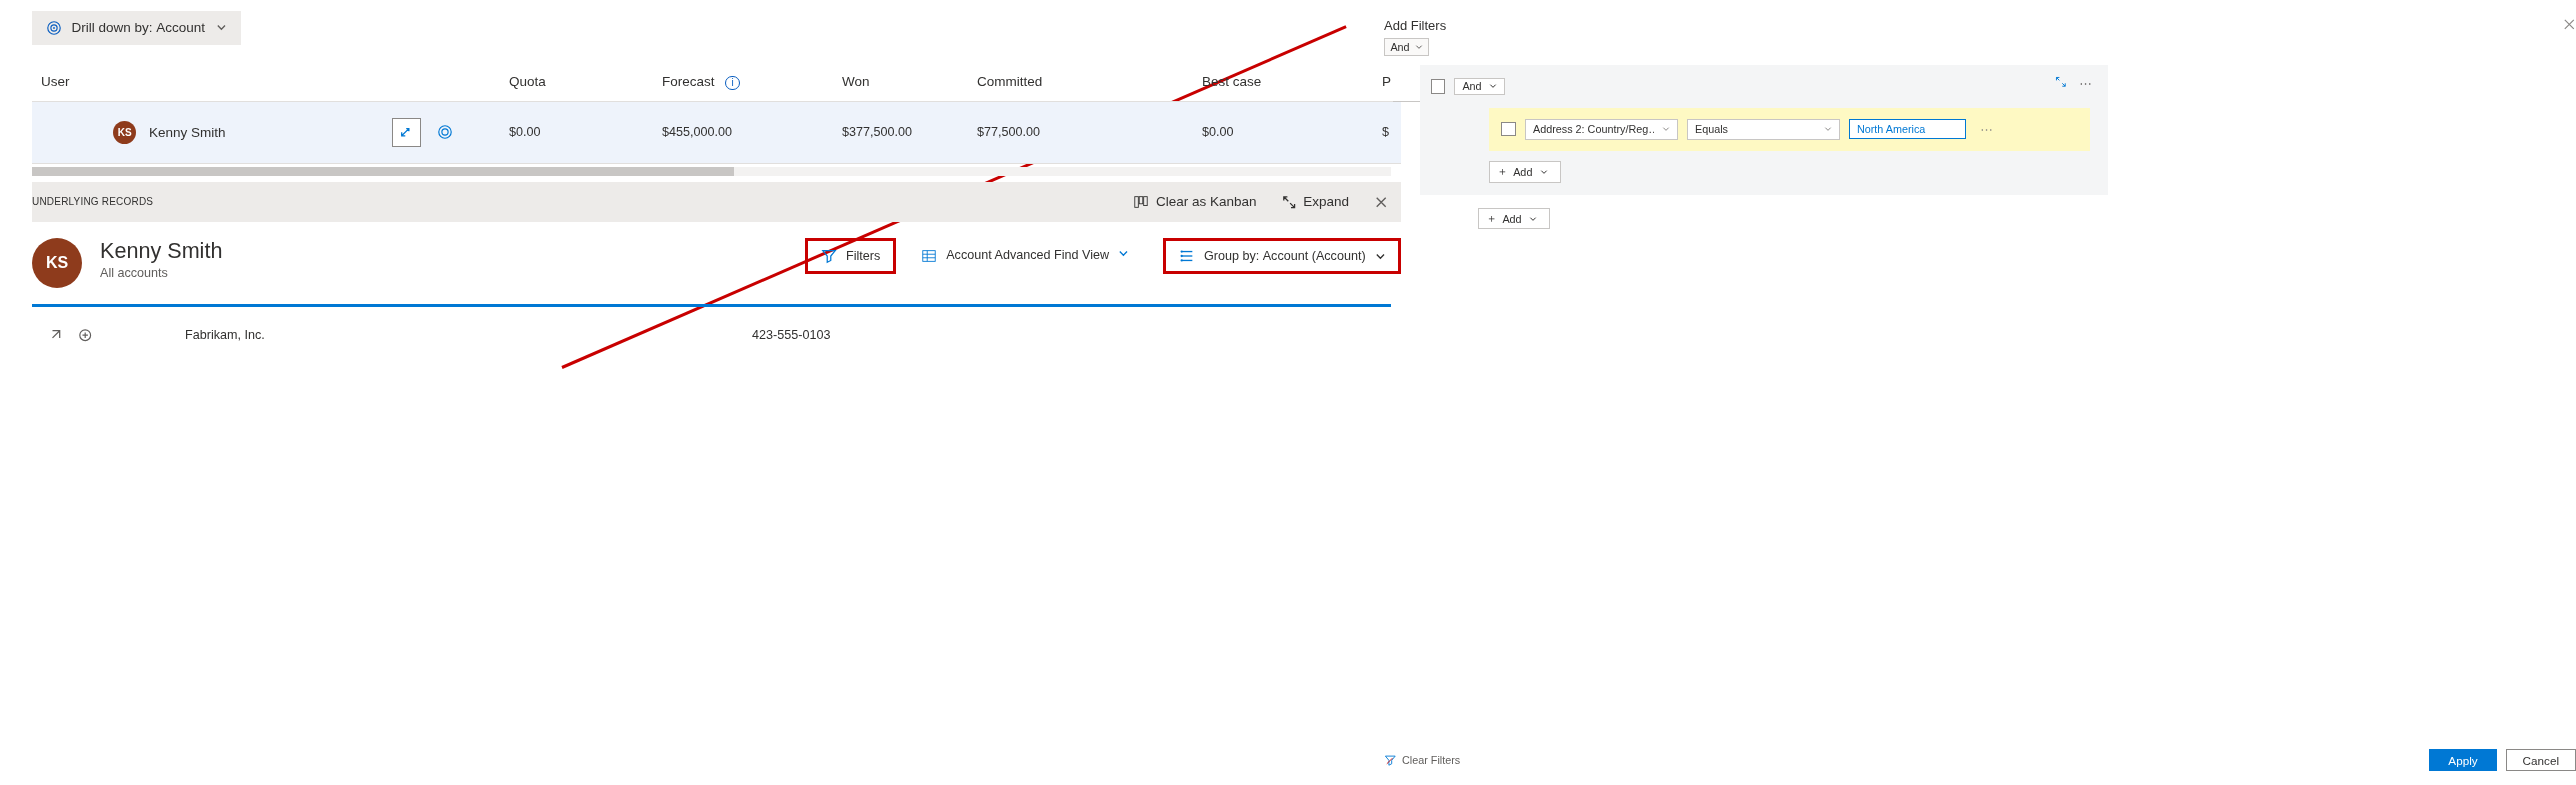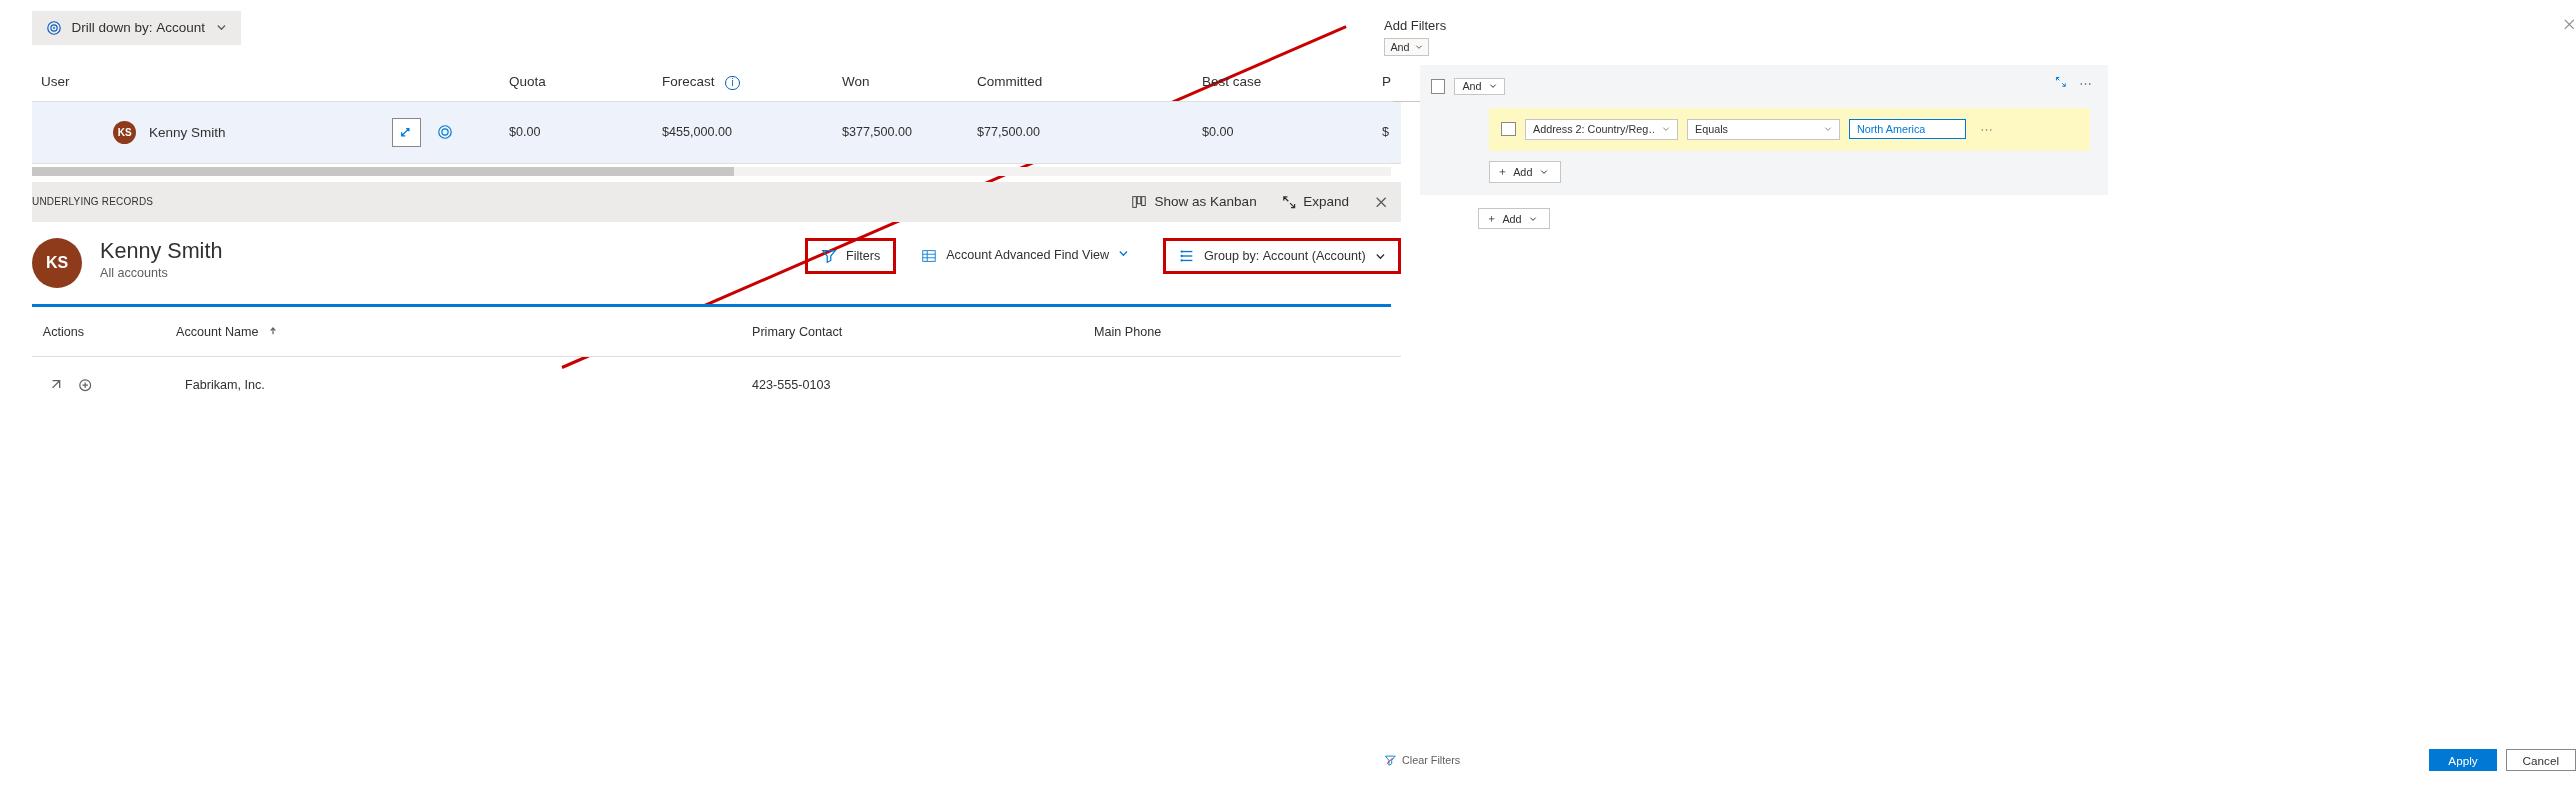--- a/index.html
+++ b/index.html
@@ -160,21 +160,21 @@
 
   <div class="underlying-bar">
     <span class="underlying-title">UNDERLYING RECORDS</span>
     <span class="spacer"></span>
     <span class="bar-action">
       <svg width="16" height="16" viewBox="0 0 18 18">
           <rect x="2" y="3" width="4" height="12" fill="none" stroke="currentColor"></rect>
           <rect x="7" y="3" width="4" height="8" fill="none" stroke="currentColor"></rect>
           <rect x="12" y="3" width="4" height="10" fill="none" stroke="currentColor"></rect>
         </svg>
-      <span>Show as Kanban</span>
+      <span>Clear as Kanban</span>
     </span>
     <span class="bar-action">
       <svg width="14.4" height="14.4" viewBox="0 0 16 16">
           <path d="M6 2H2v4 M2 2l5 5 M10 14h4v-4 M14 14l-5-5" fill="none" stroke="currentColor" stroke-width="1.4"></path>
         </svg>
       <span>Expand</span>
     </span>
     <span class="close-x">
       <svg width="14.4" height="14.4" viewBox="0 0 16 16">
           <path d="M3 3l10 10M13 3L3 13" stroke="currentColor" stroke-width="1.5"></path>
@@ -225,33 +225,20 @@
             <svg width="10.8" height="10.8" viewBox="0 0 12 12">
                 <path d="M2 4l4 4 4-4" fill="none" stroke="currentColor" stroke-width="1.5"></path>
               </svg>
           </span>
         </span>
       </div>
     </div>
 
     <div class="accent-bar"></div>
 
-    <div class="table-header">
-      <div class="th-actions">Actions</div>
-      <div class="th-acct">
-        <span>Account Name</span>
-        <span class="sort-arrow">
-          <svg width="10" height="10" viewBox="0 0 11 11" style="display:inline">
-              <path d="M5.5 2v7M3 5l2.5-3L8 5" fill="none" stroke="#605e5c" stroke-width="1.3"></path>
-            </svg>
-        </span>
-      </div>
-      <div class="th-contact">Primary Contact</div>
-      <div class="th-phone">Main Phone</div>
-    </div>
 
     <div class="table-row">
       <div class="row-action-icons">
         <span>
           <svg width="14.4" height="14.4" viewBox="0 0 16 16">
               <path d="M5 3h8v8M13 3 5 11" fill="none" stroke="currentColor" stroke-width="1.4"></path>
             </svg>
         </span>
         <span>
           <svg width="14.4" height="14.4" viewBox="0 0 16 16">

